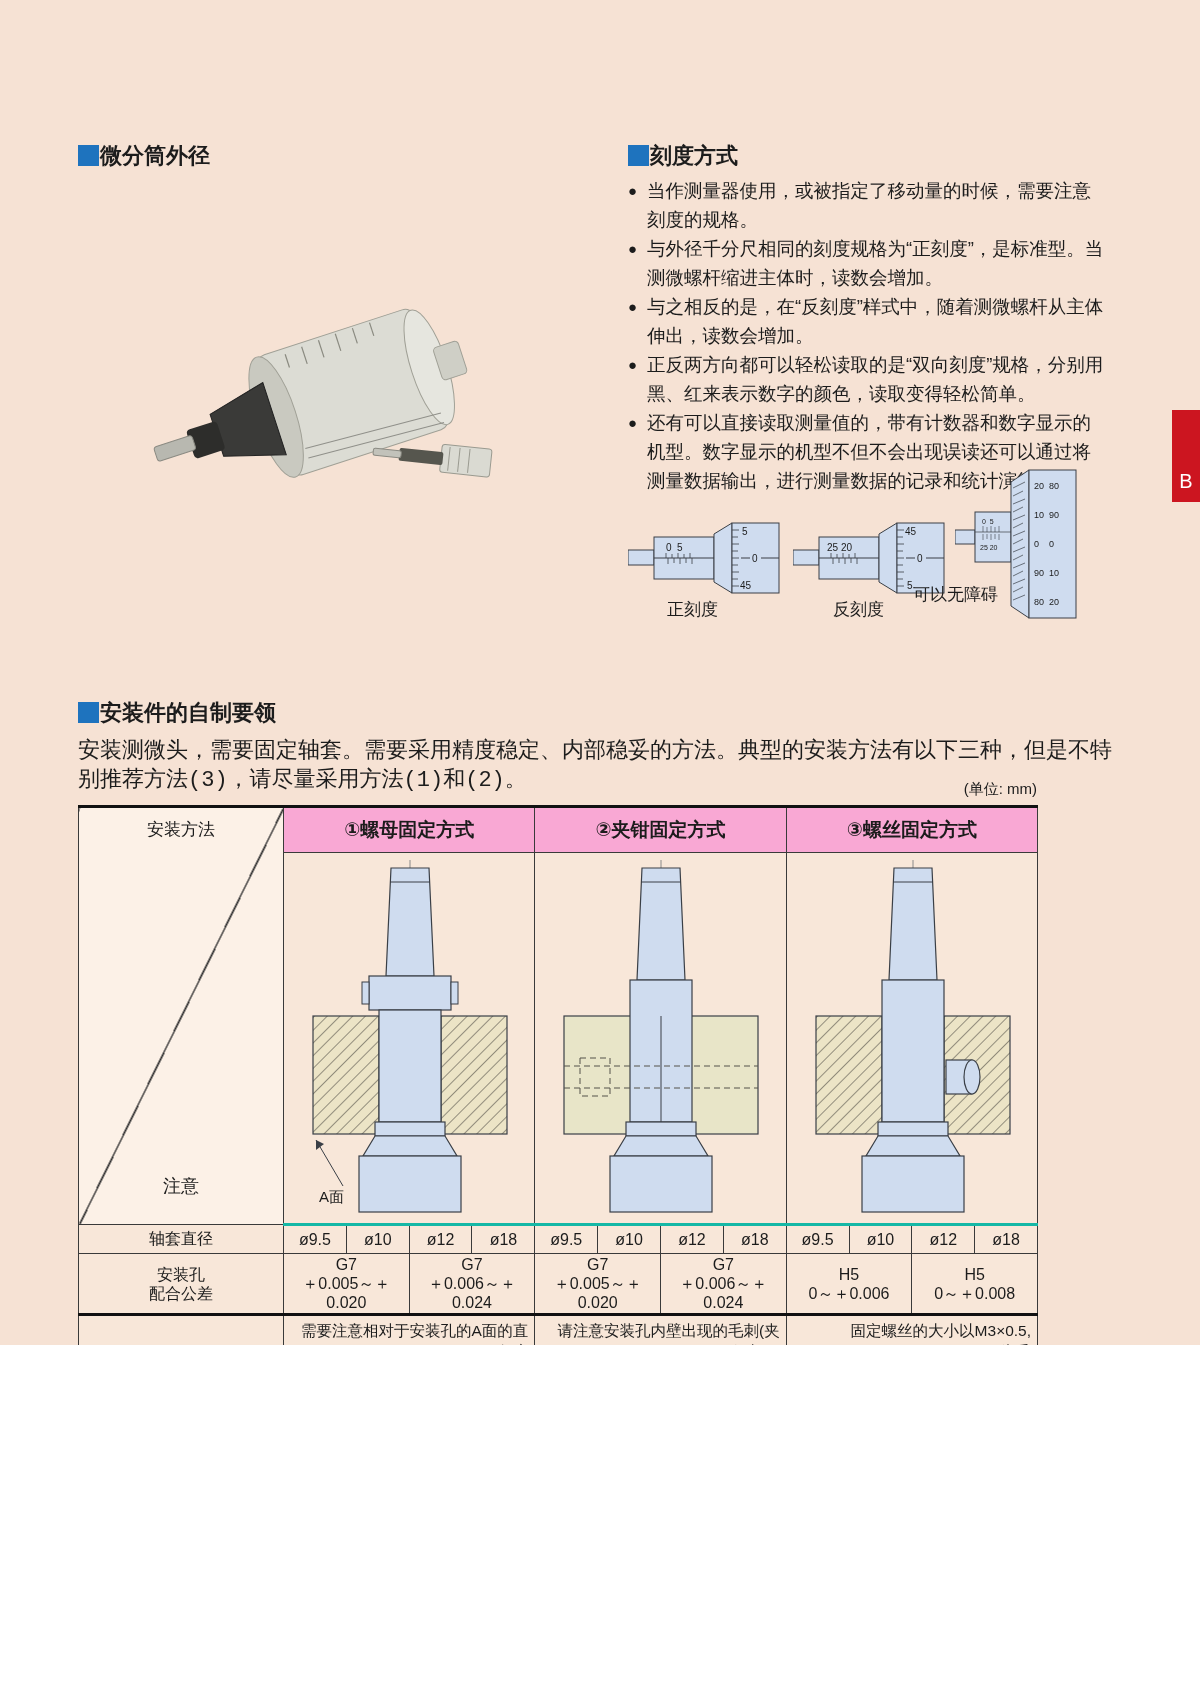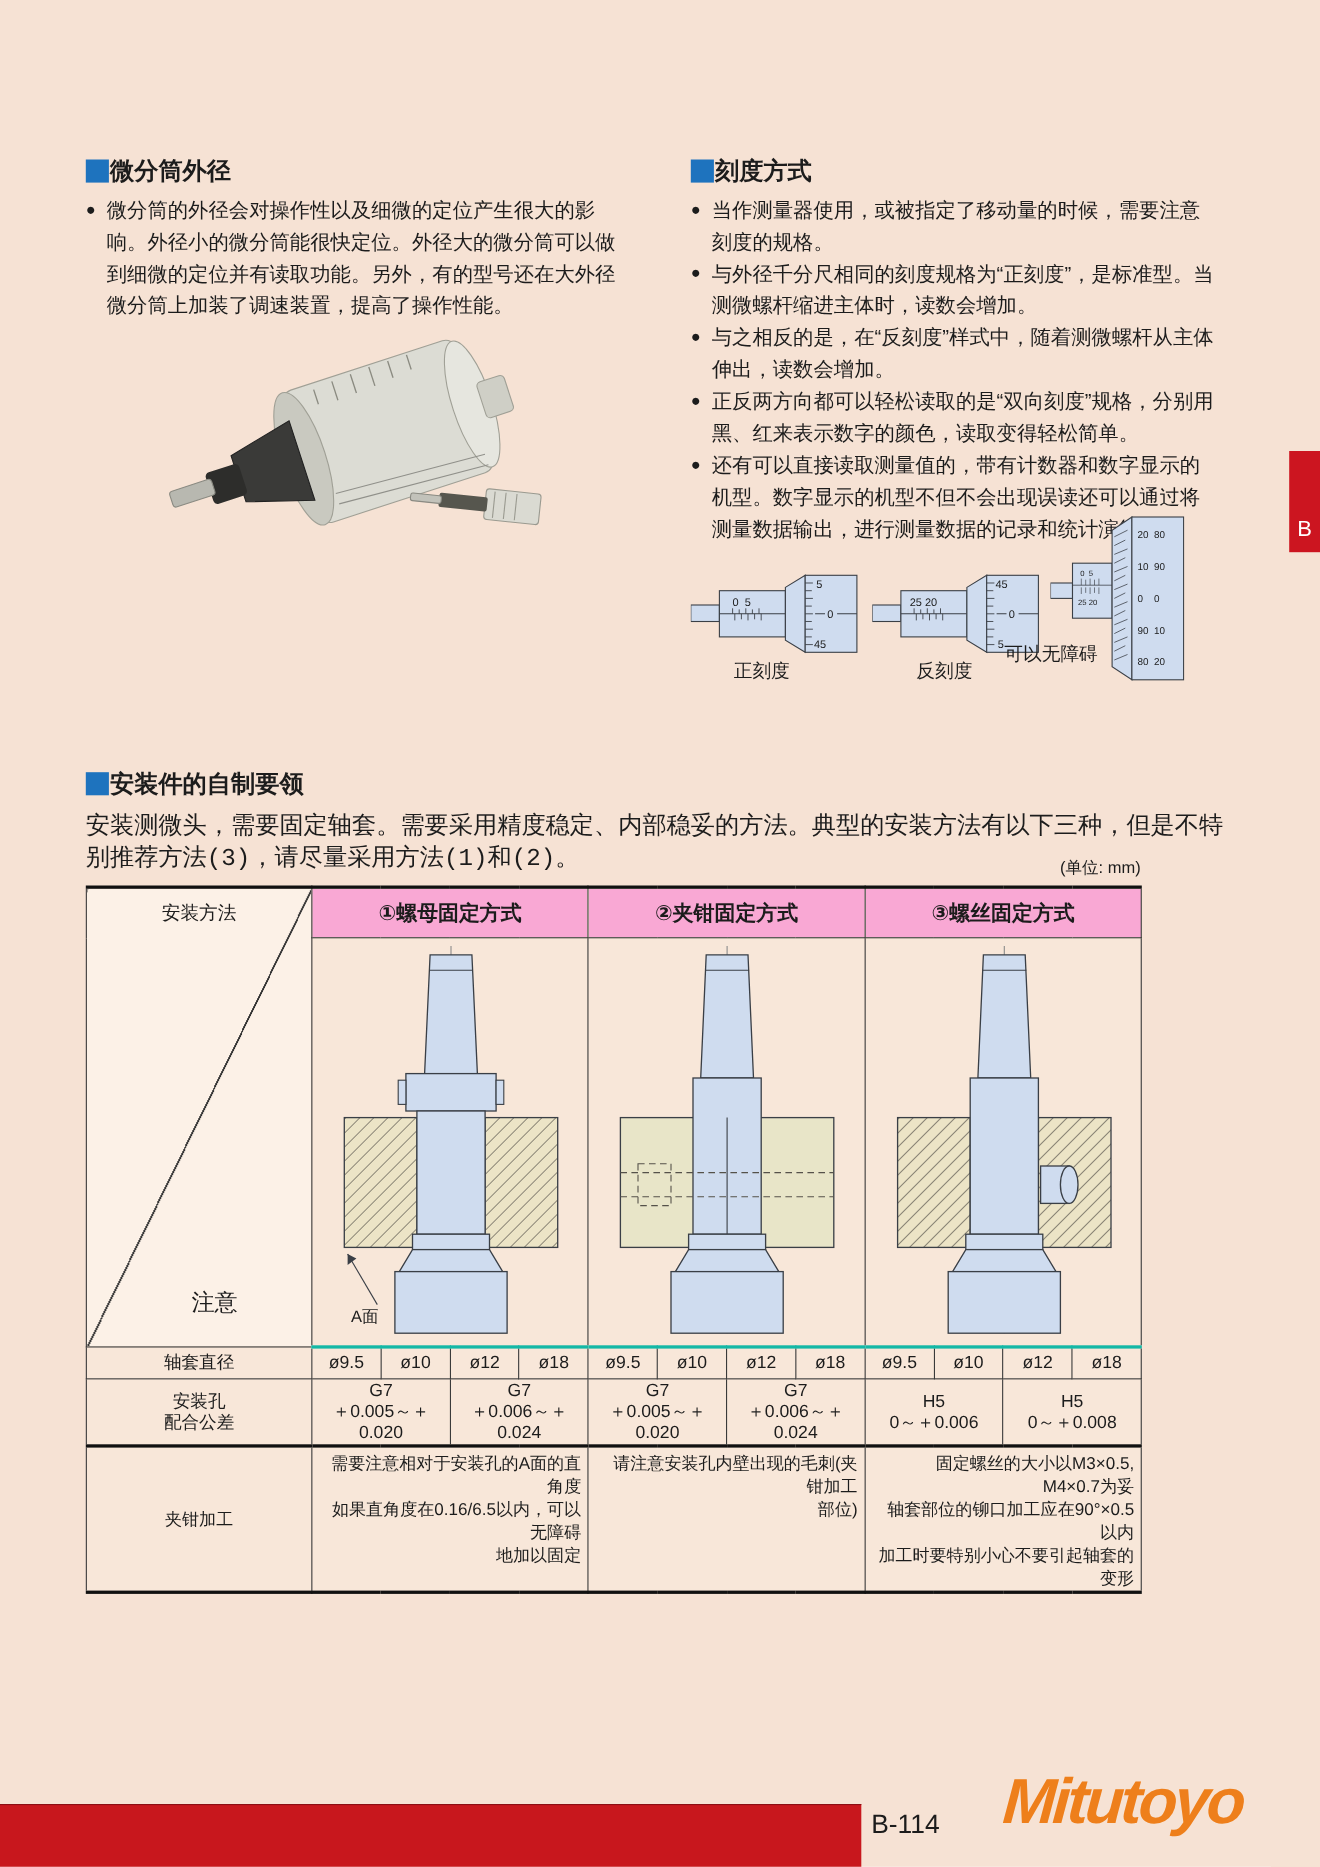--- a/index.html
+++ b/index.html
@@ -1,36 +1,36 @@
 <!DOCTYPE html>
 <html><head>
 <meta charset="utf-8">
 <style>
   html,body{margin:0;padding:0;}
-  .page{position:relative;width:1200px;height:1697px;background:#f6e2d4;overflow:hidden;
+  .page{position:relative;width:1200px;height:1345px;background:#f6e2d4;overflow:hidden;
         font-family:"Liberation Sans","DejaVu Sans",sans-serif;color:#1c1c1c;}
   .sec-title{display:flex;align-items:flex-start;font-size:22px;font-weight:bold;line-height:26px;margin:0 0 7px 0;}
   .sq{width:21px;height:21px;background:#1e73be;display:inline-block;margin:2px 1px 0 0;flex:0 0 auto;}
   ul.bullets{margin:0;padding:0;list-style:none;font-size:18.5px;line-height:29px;}
   ul.bullets li{position:relative;padding-left:19px;margin:0;}
   ul.bullets li::before{content:"●";position:absolute;left:0;top:0;font-size:15px;}
   .abs{position:absolute;}
   .grad-label{position:absolute;font-size:17px;}
   .b-tab{position:absolute;right:0;top:410px;width:28px;height:92px;background:#cc1520;color:#fff;
          display:flex;align-items:flex-end;justify-content:center;padding-bottom:9px;font-size:20px;box-sizing:border-box;}
   .intro{position:absolute;left:78px;top:737px;width:1046px;font-size:22px;line-height:29px;font-family:Liberation Mono, monospace;}
   .unit-note{position:absolute;left:78px;top:780px;width:959px;text-align:right;font-size:15px;}
   table.mount{position:absolute;left:78px;top:805px;width:959px;border-collapse:collapse;table-layout:fixed;
               background:#f8e7d9;border-top:3px solid #111;border-bottom:3px solid #111;}
   table.mount td{border:1px solid #3a3a3a;text-align:center;vertical-align:middle;padding:1px;overflow:hidden;}
   td.mhead{background:#f9a8d4;font-size:19px;font-weight:bold;height:42px;border-bottom:2px solid #222;}
   td.diag-cell{position:relative;background:#fcf1e7;
       background-image:linear-gradient(to bottom right,transparent calc(50% - 0.8px),#333 calc(50% - 0.8px),#333 calc(50% + 0.8px),transparent calc(50% + 0.8px));}
   .corner-top{position:absolute;top:10px;left:0;width:100%;text-align:center;font-size:17px;}
-  .corner-bottom{position:absolute;bottom:26px;left:14px;width:100%;font-size:21px;}
+  .corner-bottom{position:absolute;bottom:26px;left:0;width:100%;font-size:18px;}
   tr.drow td{height:368px;vertical-align:top;border-bottom:3px solid #14b8a6;}
   tr.dia td{height:25px;font-size:16px;}
   tr.fit td{height:42px;font-size:16px;line-height:19px;border-bottom:3px solid #111;}
   tr.fit td.lab{white-space:pre-line;}
   tr.notes td{height:74px;font-size:15.5px;line-height:21px;text-align:right;vertical-align:top;
               padding:4px 6px 0 8px;white-space:pre-line;}
   tr.notes td.lab{text-align:center;vertical-align:middle;padding:0;}
   .footer-band{position:absolute;left:0;top:1640px;width:783px;height:57px;background:#c8171d;border-top:1px solid #8c0e14;}
   .page-num{position:absolute;left:792px;top:1645px;font-size:24px;}
   .logo{position:absolute;left:912px;top:1604px;font-size:58px;font-weight:bold;font-style:italic;
@@ -40,23 +40,20 @@
 </head>
 <body>
 
 <div class="page">
 
   <div class="abs" style="left:78px;top:143px;width:482px;">
     <h2 class="sec-title">
       <span class="sq"></span>
       <span>微分筒外径</span>
     </h2>
-    <ul class="bullets">
-      <li>微分筒的外径会对操作性以及细微的定位产生很大的影响。外径小的微分筒能很快定位。外径大的微分筒可以做到细微的定位并有读取功能。另外，有的型号还在大外径微分筒上加装了调速装置，提高了操作性能。</li>
-    </ul>
   </div>
 
   <svg class="abs" style="left:140px;top:292px;" width="400" height="215" viewBox="0 0 400 215">
     <g transform="rotate(-18 210 100)">
       <rect x="130" y="38" width="165" height="126" rx="10" fill="#dcdcd4" stroke="#a0a096" stroke-width="1"></rect>
       <ellipse cx="132" cy="101" rx="20" ry="63" fill="#c9c9c0" stroke="#a0a096" stroke-width="1"></ellipse>
       <ellipse cx="293" cy="101" rx="18" ry="60" fill="#e6e6df" stroke="#a0a096" stroke-width="1"></ellipse>
       <rect x="302" y="84" width="26" height="34" rx="4" fill="#cfcfc6" stroke="#a0a096"></rect>
       <g stroke="#8a8a80" stroke-width="1.2">
         <line x1="160" y1="44" x2="160" y2="58"></line>

